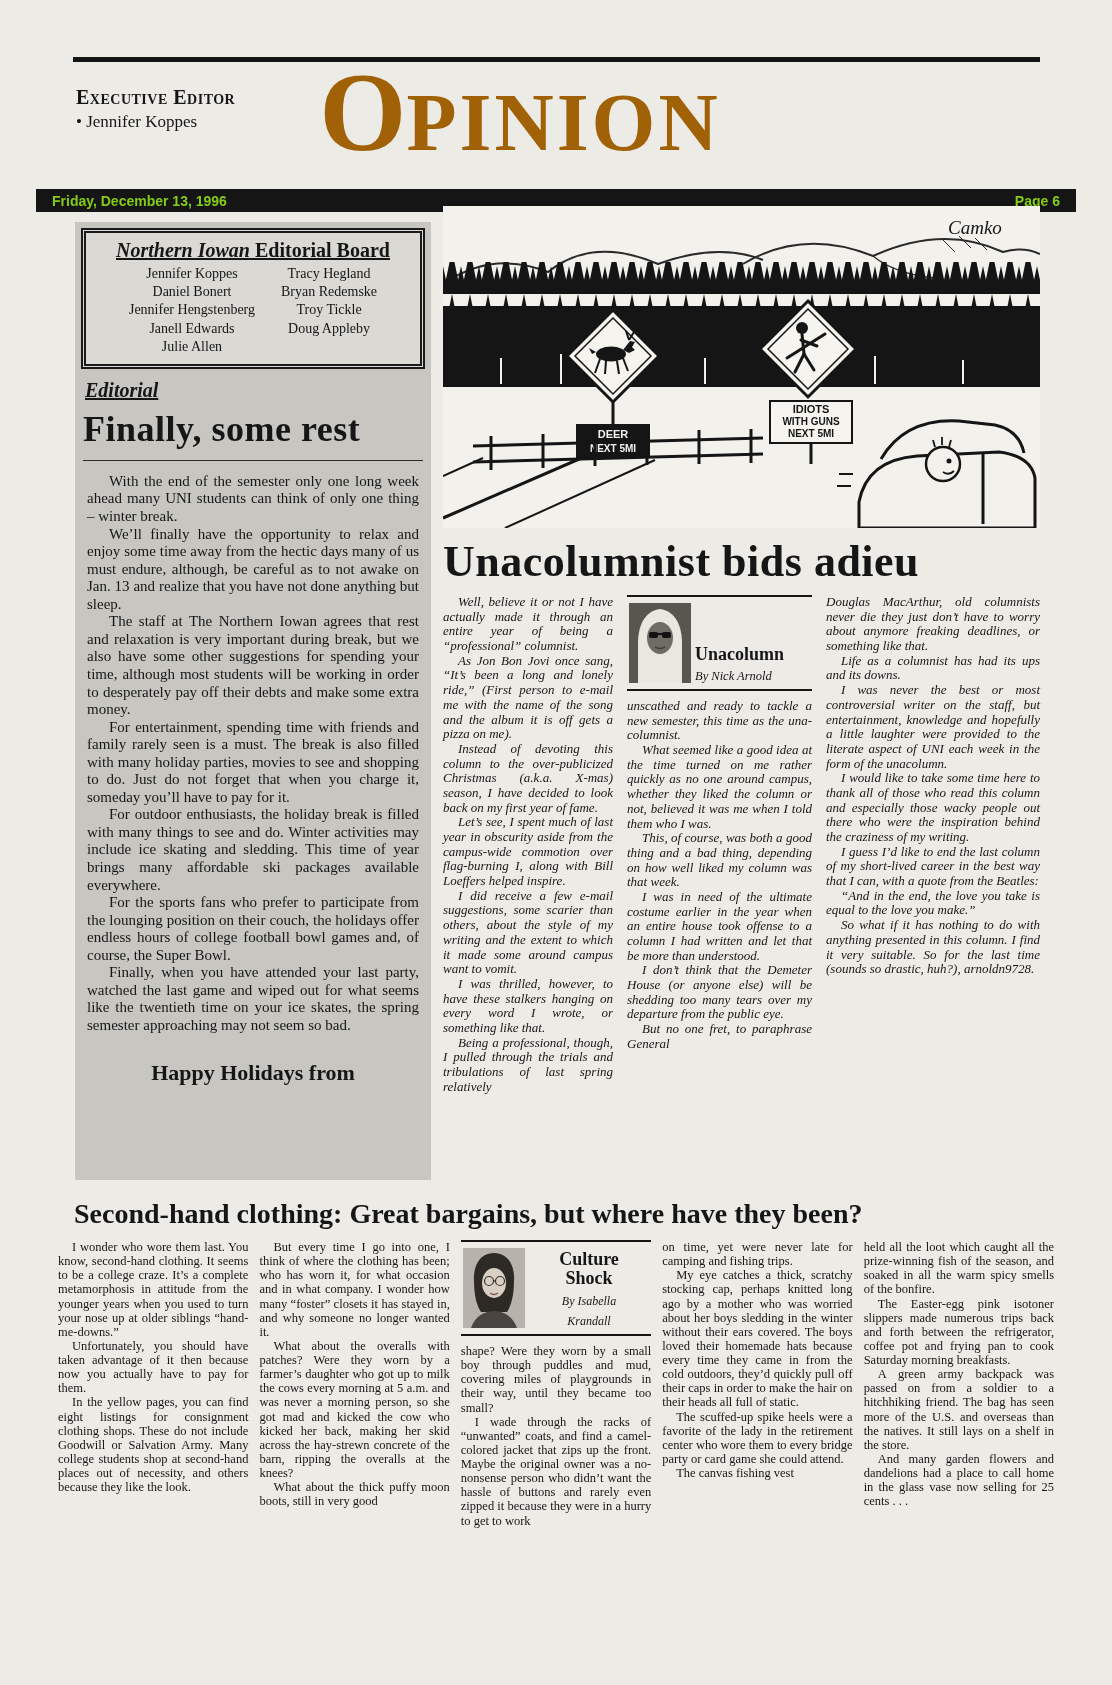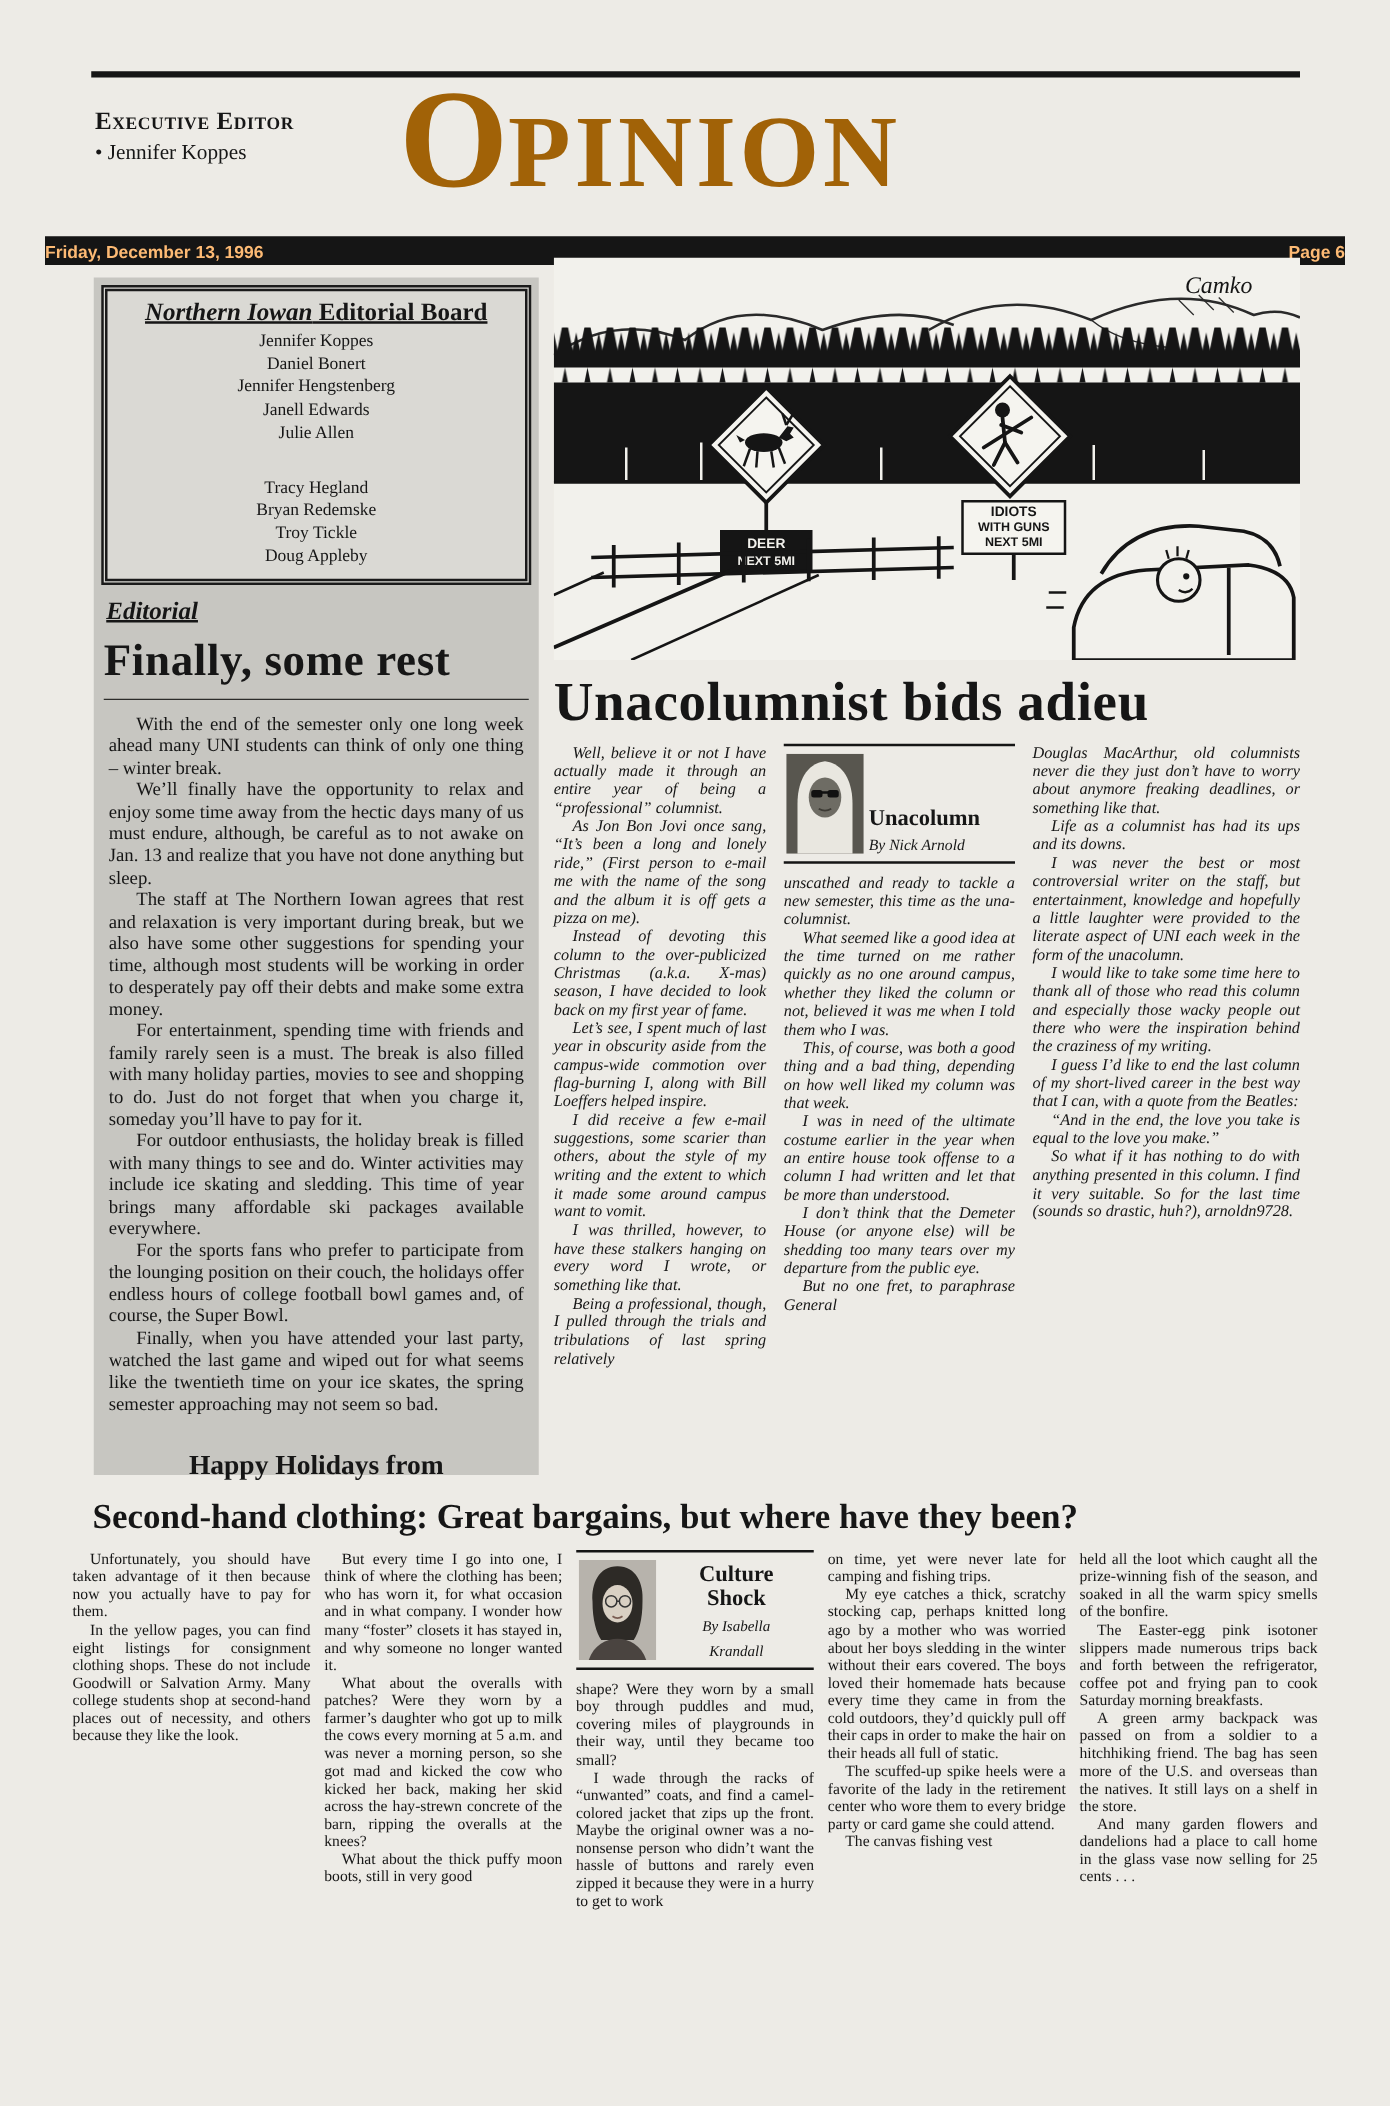--- a/index.html
+++ b/index.html
@@ -14,30 +14,30 @@
   .editor-block { position:absolute; left:76px; top:86px; }
   .editor-label { font-size:20px; font-weight:bold; font-variant:small-caps; letter-spacing:.5px; }
   .editor-name  { font-size:17px; margin-top:3px; }
 
   .section-title { position:absolute; left:300px; top:56px; width:440px; text-align:center; font-weight:bold; color:#a16207; white-space:nowrap; }
   .big-o { font-size:112px; line-height:1; }
   .title-rest { font-size:82px; line-height:1; letter-spacing:3px; }
 
   .date-bar {
     position:absolute; left:36px; top:189px; width:1040px; height:23px;
-    background:#151515; color:#fdba74; display:flex; justify-content:space-between; align-items:center;
-    padding:0 0; font-family:"Liberation Sans", sans-serif; font-weight:bold; font-size:14px;
+    background:#151515; color:#84cc16; display:flex; justify-content:space-between; align-items:center;
+    padding:0 16px; font-family:"Liberation Sans", sans-serif; font-weight:bold; font-size:14px;
   }
 
   
   .left-col { position:absolute; left:75px; top:222px; width:356px; height:958px; background:#c7c6c1; padding:6px; }
   .board-box { border:5px double #1a1a1a; background:#dad9d4; text-align:center; padding:6px 4px 8px; }
   .board-title { font-size:20px; font-weight:bold; text-decoration:underline; }
   .board-title .it { font-style:italic; }
-  .board-cols { display:flex; justify-content:center; gap:26px; margin-top:3px; font-size:14px; line-height:1.3;flex-direction:column; }
+  .board-cols { display:flex; justify-content:center; gap:26px; margin-top:3px; font-size:14px; line-height:1.3; }
   .board-cols p { margin:0; }
 
   .editorial-label { margin:10px 4px 0; font-size:20px; font-weight:bold; font-style:italic; text-decoration:underline; }
   .editorial-headline { margin:6px 2px 0; font-size:36px; font-weight:bold; letter-spacing:.5px; padding-bottom:10px; border-bottom:1.5px solid #2c2c2a; }
   .editorial-body { margin:12px 6px 0; font-size:15px; line-height:1.17; text-align:justify; }
   .editorial-body p { margin:0; text-indent:22px; }
   .happy { margin-top:24px; text-align:center; font-weight:bold; font-size:22px; line-height:1.35; }
   .happy .it { font-style:italic; }
 
   
@@ -297,20 +297,21 @@
           <p>“And in the end, the love you take is equal to the love you make.”</p>
           <p>So what if it has nothing to do with anything presented in this column. I find it very suitable. So for the last time (sounds so drastic, huh?), arnoldn9728.</p>
         </div>
     </div>
   </main>
 
   <section class="clothing">
     <h2 class="clothing-headline">Second-hand clothing: Great bargains, but where have they been?</h2>
     <div class="clothing-cols">
       <div class="cl-col">
+          <p>I wonder who wore them last. You know, second-hand clothing. It seems to be a college craze. It’s a complete metamorphosis in attitude from the younger years when you used to turn your nose up at older siblings “hand-me-downs.”</p>
           <p>Unfortunately, you should have taken advantage of it then because now you actually have to pay for them.</p>
           <p>In the yellow pages, you can find eight listings for consignment clothing shops. These do not include Goodwill or Salvation Army. Many college students shop at second-hand places out of necessity, and others because they like the look.</p>
         </div>
       <div class="cl-col">
           <p>But every time I go into one, I think of where the clothing has been; who has worn it, for what occasion and in what company. I wonder how many “foster” closets it has stayed in, and why someone no longer wanted it.</p>
           <p>What about the overalls with patches? Were they worn by a farmer’s daughter who got up to milk the cows every morning at 5 a.m. and was never a morning person, so she got mad and kicked the cow who kicked her back, making her skid across the hay-strewn concrete of the barn, ripping the overalls at the knees?</p>
           <p>What about the thick puffy moon boots, still in very good</p>
         </div>
       <div class="cl-col">
         <div class="byline-box">

